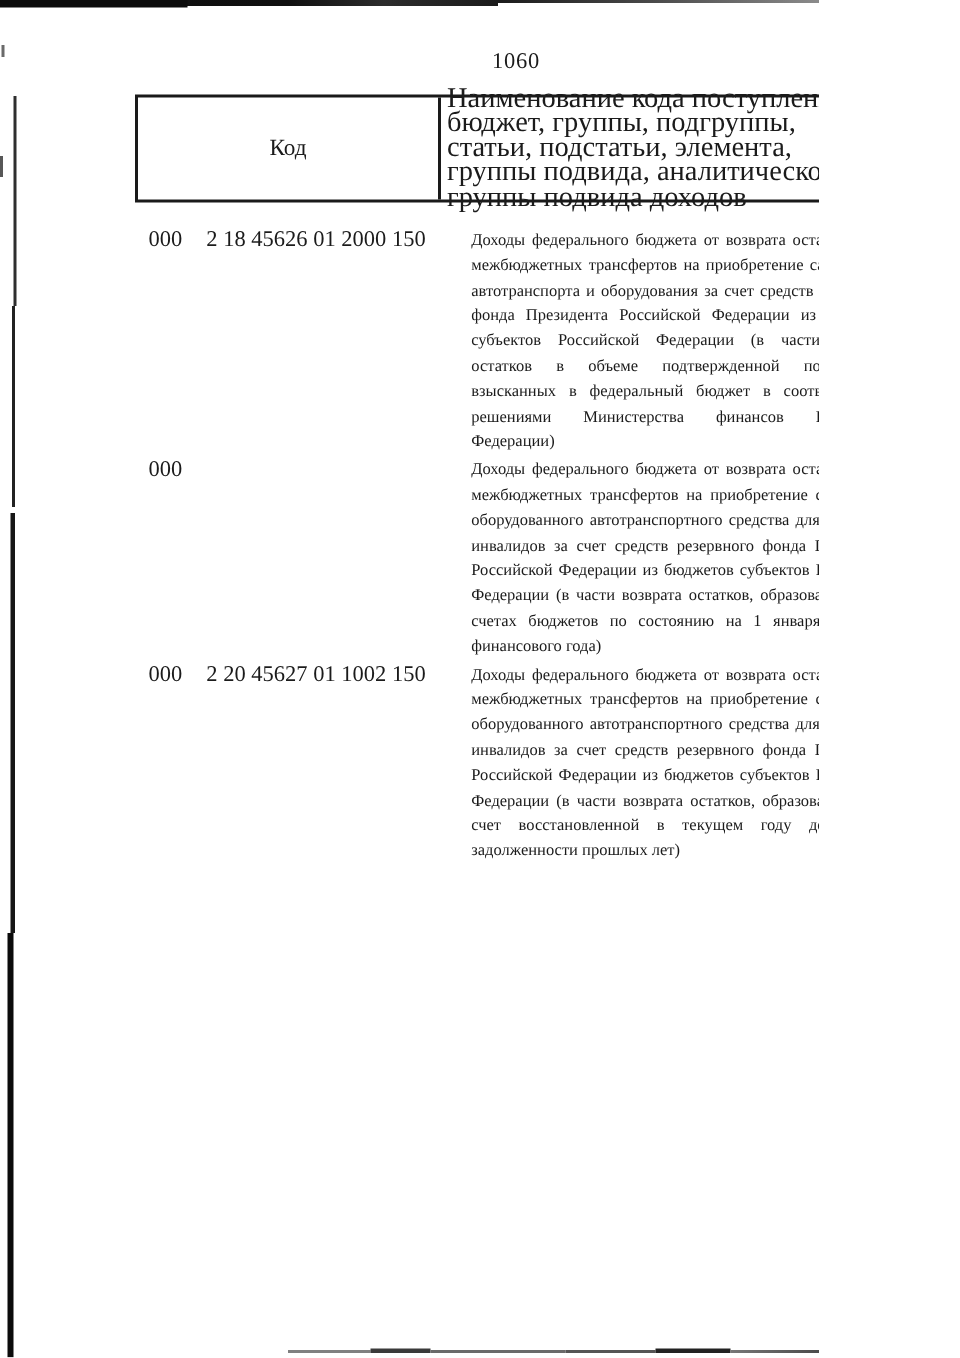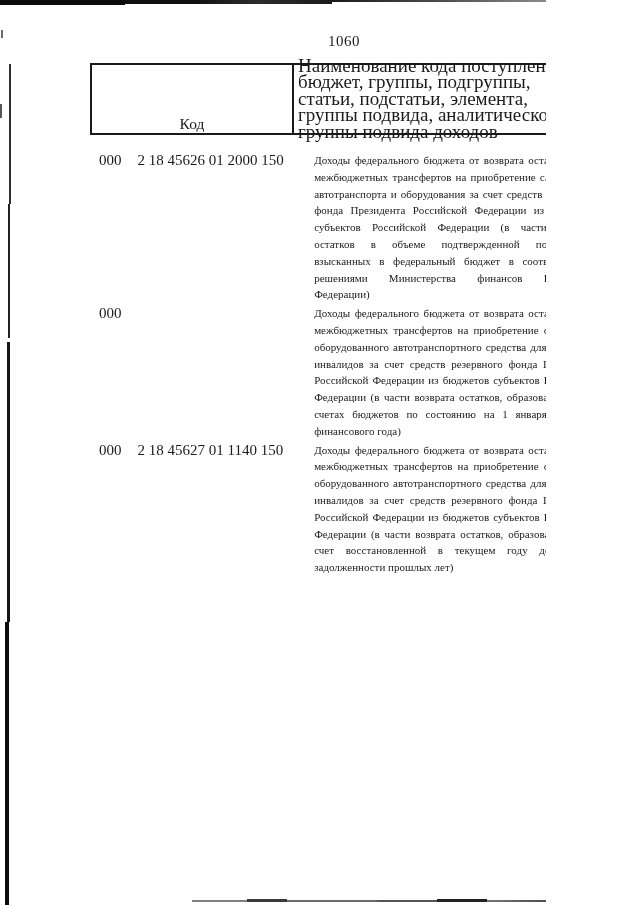--- a/index.html
+++ b/index.html
@@ -35,21 +35,21 @@
     border: 2px solid #1a1a1a;
     box-sizing: border-box;
     display: flex;
     background: #ffffff;
   }
   .thead .cell-code {
     width: 202px;
     box-sizing: border-box;
     border-right: 2px solid #1a1a1a;
     display: flex;
-    align-items: flex-end;
+    align-items: center;
     justify-content: center;
     font-size: 15.5px;
   }
   .thead .cell-name {
     flex: 1;
     display: flex;
     align-items: center;
     justify-content: center;
     text-align: left;
     font-size: 19px;
@@ -157,20 +157,20 @@
     <div class="row">
       <div class="codes">
         <span>000</span>
       </div>
       <div class="desc">Доходы федерального бюджета от возврата остатков иных межбюджетных трансфертов на приобретение специально оборудованного автотранспортного средства для перевозки инвалидов за счет средств резервного фонда Президента Российской Федерации из бюджетов субъектов Российской Федерации (в части возврата остатков, образовавшихся на счетах бюджетов по состоянию на 1 января текущего финансового года)</div>
     </div>
 
     <div class="row">
       <div class="codes">
         <span>000</span>
-        <span>2 18 45627 01 1140 150</span>
+        <span>2 20 45627 01 1002 150</span>
       </div>
       <div class="desc">Доходы федерального бюджета от возврата остатков иных межбюджетных трансфертов на приобретение специально оборудованного автотранспортного средства для перевозки инвалидов за счет средств резервного фонда Президента Российской Федерации из бюджетов субъектов Российской Федерации (в части возврата остатков, образовавшихся за счет восстановленной в текущем году дебиторской задолженности прошлых лет)</div>
     </div>
 
   </div>
 
 </div>
 
 </body></html>

